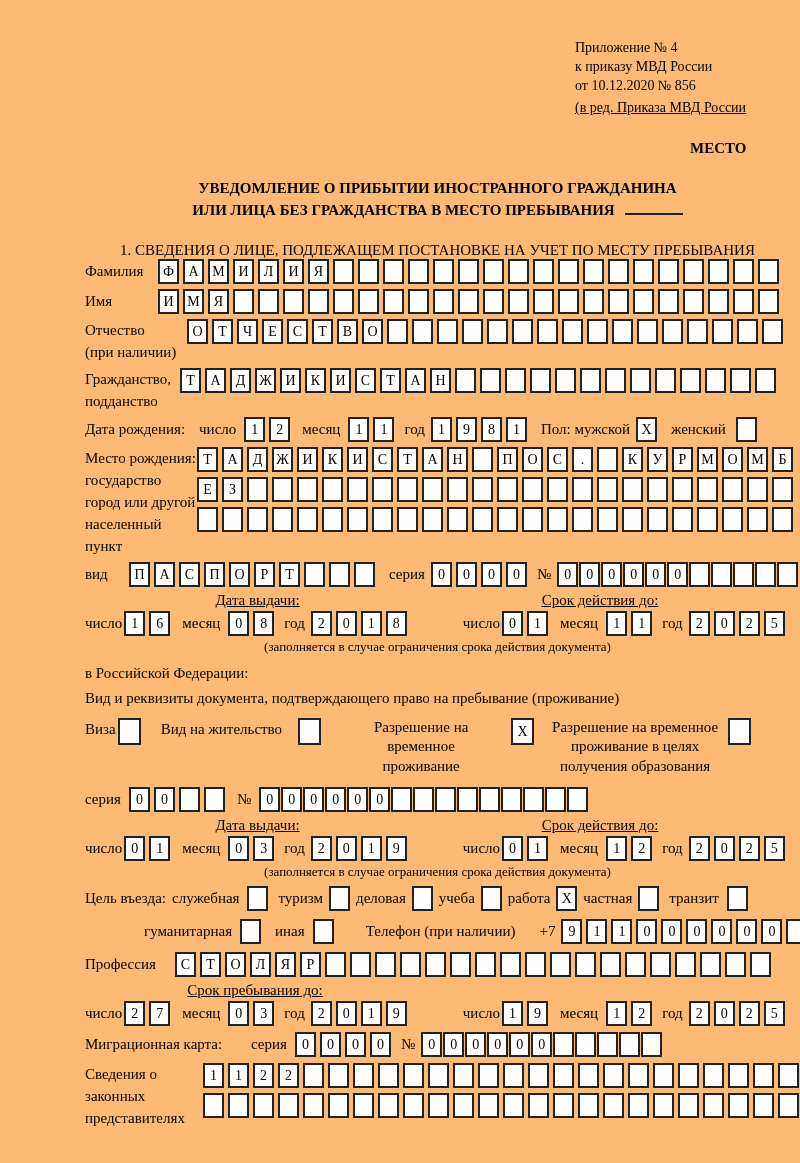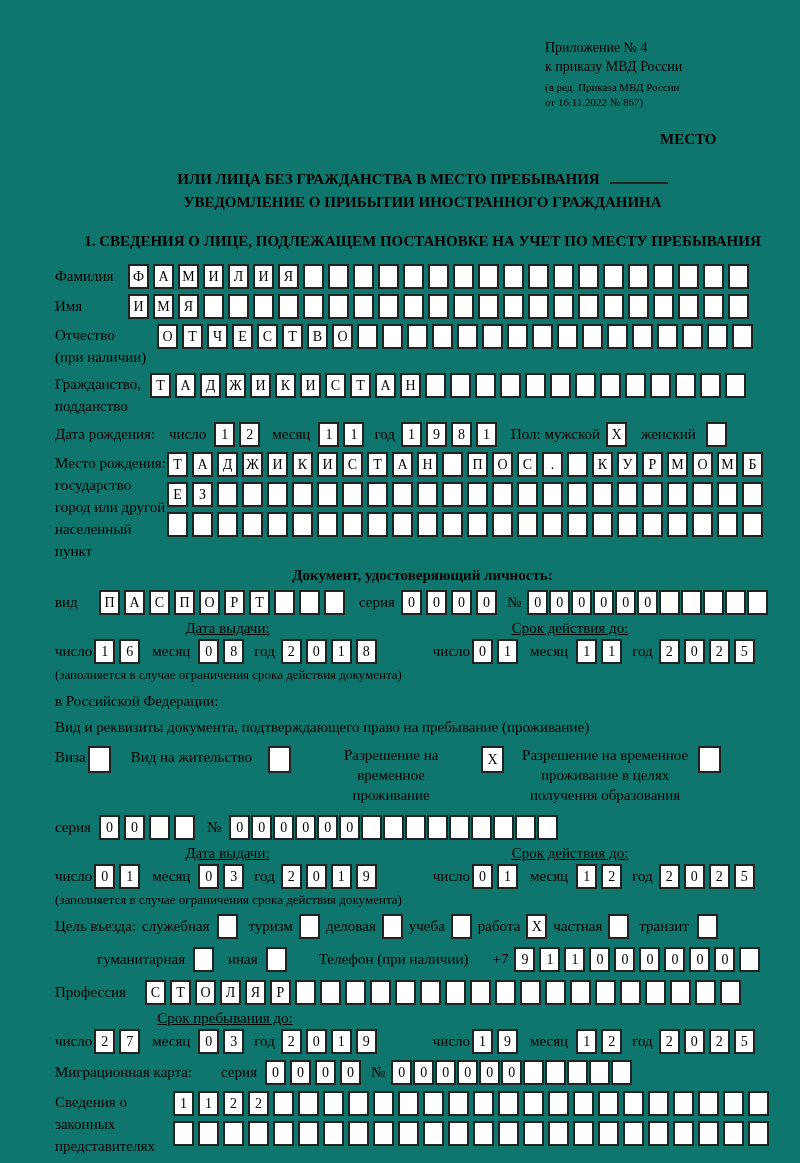--- a/index.html
+++ b/index.html
@@ -1,60 +1,60 @@
 <!DOCTYPE html>
 <html><head>
 <meta charset="utf-8">
 <style>
   html,body{margin:0;padding:0;background:#fff;}
-  .page{width:800px;height:1163px;box-sizing:border-box;padding:38px 10px 0 55px;
-        font-family:"Liberation Serif",serif;color:#000;font-size:15px;position:relative;overflow:hidden;background:#0f766e;}
+  .page{width:800px;height:1163px;box-sizing:border-box;padding:38px 10px 0 85px;
+        font-family:"Liberation Serif",serif;color:#000;font-size:15px;position:relative;overflow:hidden;background:#fdba74;}
   .annex{margin-left:490px;font-size:14px;line-height:1.36;}
-  .edition{margin-left:490px;font-size:11px;line-height:1.32;margin-top:4px;}
+  .edition{margin-left:490px;font-size:14px;line-height:1.32;margin-top:4px;text-decoration:underline;}
   .forma{margin-left:605px;margin-top:22px;font-weight:bold;font-size:15px;}
   .title{margin-top:20px;text-align:center;font-weight:bold;font-size:15px;line-height:1.5;}
   .title-underline{display:inline-block;width:58px;border-bottom:2px solid #222;margin-left:10px;}
-  .section-hdr{margin-top:20px;margin-bottom:14px;text-align:center;font-weight:bold;font-size:15px;}
+  .section-hdr{margin-top:20px;text-align:center;font-weight:normal;font-size:15px;}
   .frow{display:flex;align-items:center;margin-bottom:5px;}
   .frow.top{align-items:flex-start;}
   .lbl{flex-shrink:0;}
   .boxrow{display:inline-flex;flex-wrap:nowrap;}
   .box{display:inline-block;box-sizing:border-box;width:21px;height:25px;border:2px solid #222;
        margin-right:4px;text-align:center;font-size:14px;line-height:21px;background:#fff;}
   .tight .box{margin-right:1px;}
   .cbx .box{width:23px;height:27px;line-height:23px;}
   .ml2{margin-left:2px;} .ml6{margin-left:6px;} .ml8{margin-left:8px;} .ml10{margin-left:10px;}
   .ml14{margin-left:14px;} .ml16{margin-left:16px;} .ml24{margin-left:24px;} .ml28{margin-left:28px;}
-  .note{font-size:13px;text-align:left;margin:-2px 0 6px 0;}
+  .note{font-size:13px;text-align:center;margin:-2px 0 6px 0;}
   .hdr2{display:flex;margin-bottom:2px;margin-top:4px;text-decoration:underline;}
   .hdr2 .c1{width:345px;text-align:center;}
   .hdr2 .c2{width:340px;text-align:center;}
   .mlines{text-align:center;line-height:1.32;}
   .stack .boxrow{display:flex;margin-bottom:5px;}
 </style>
 </head>
 <body>
 
 <div class="page">
 
   <div class="annex">
     <div>Приложение № 4</div>
     <div>к приказу МВД России</div>
+    <div>от 10.12.2020 № 856</div>
   </div>
   <div class="edition">
     <div>(в ред. Приказа МВД России</div>
-    <div>от 16.11.2022 № 867)</div>
   </div>
   <div class="forma">МЕСТО</div>
 
   <div class="title">
+    <div>УВЕДОМЛЕНИЕ О ПРИБЫТИИ ИНОСТРАННОГО ГРАЖДАНИНА</div>
     <div>
       <span>ИЛИ ЛИЦА БЕЗ ГРАЖДАНСТВА В МЕСТО ПРЕБЫВАНИЯ</span><span class="title-underline"></span>
     </div>
-    <div>УВЕДОМЛЕНИЕ О ПРИБЫТИИ ИНОСТРАННОГО ГРАЖДАНИНА</div>
   </div>
 
   <div class="section-hdr">1. СВЕДЕНИЯ О ЛИЦЕ, ПОДЛЕЖАЩЕМ ПОСТАНОВКЕ НА УЧЕТ ПО МЕСТУ ПРЕБЫВАНИЯ</div>
 
   <div class="frow">
     <span class="lbl" style="width:73px">Фамилия</span>
     <span class="boxrow">
         <span class="box">Ф</span>
         <span class="box">А</span>
         <span class="box">М</span>
@@ -291,21 +291,20 @@
           <span class="box"></span>
           <span class="box"></span>
           <span class="box"></span>
           <span class="box"></span>
           <span class="box"></span>
           <span class="box"></span>
         </span>
     </span>
   </div>
 
-  <div style="text-align:center;font-weight:bold;margin:2px 0 6px 0">Документ, удостоверяющий личность:</div>
 
   <div class="frow">
     <span class="lbl" style="width:44px">вид</span>
     <span class="boxrow">
         <span class="box">П</span>
         <span class="box">А</span>
         <span class="box">С</span>
         <span class="box">П</span>
         <span class="box">О</span>
         <span class="box">Р</span>
@@ -506,21 +505,21 @@
     <span class="boxrow ml6">
         <span class="box"></span>
       </span>
     <span class="lbl ml6">транзит</span>
     <span class="boxrow ml8">
         <span class="box"></span>
       </span>
   </div>
 
   <div class="frow" style="margin-top:8px">
-    <span class="lbl" style="margin-left:42px">гуманитарная</span>
+    <span class="lbl" style="margin-left:59px">гуманитарная</span>
     <span class="boxrow ml8">
         <span class="box"></span>
       </span>
     <span class="lbl ml10">иная</span>
     <span class="boxrow ml8">
         <span class="box"></span>
       </span>
     <span class="lbl ml28">Телефон (при наличии)</span>
     <span class="lbl ml24">+7</span>
     <span class="boxrow ml6">

